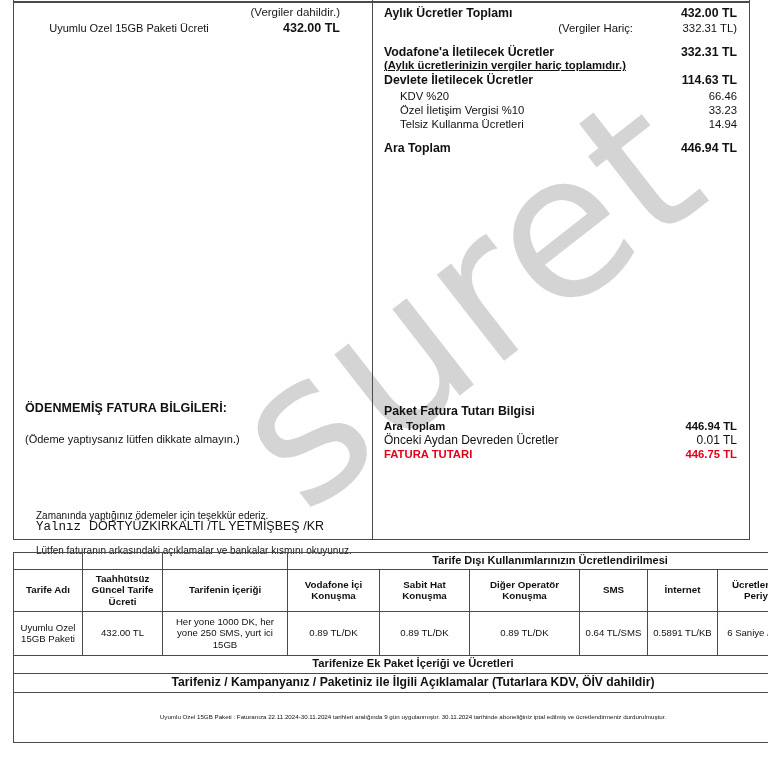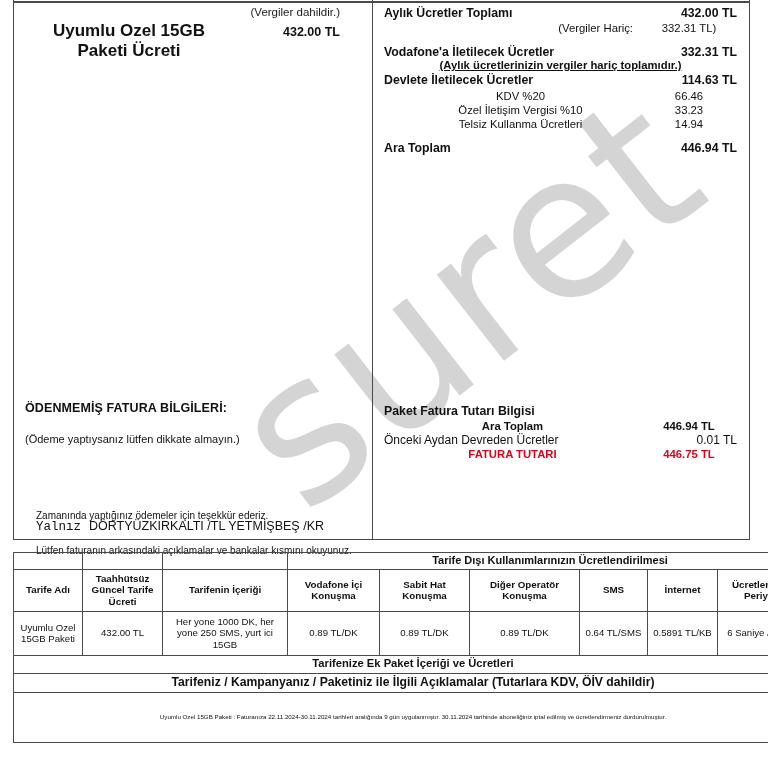--- a/index.html
+++ b/index.html
@@ -116,22 +116,22 @@
     line-height: 14px;
   }
   .pkg-line {
     display: flex;
     align-items: baseline;
     margin-top: 2px;
   }
   .pkg-name {
     flex: 1;
     text-align: center;
-    font-size: 17px;
-    font-weight: bold;
+    font-size: 11px;
+    font-weight: normal;
     padding-left: 16px;
   }
   .pkg-amount {
     width: 112px;
     text-align: right;
     padding-right: 32px;
     font-size: 12.5px;
     font-weight: bold;
     white-space: nowrap;
   }
@@ -188,21 +188,21 @@
     line-height: 15px;
   }
   .r-label { flex: 1; white-space: nowrap; }
   .r-val {
     width: 96px;
     text-align: right;
     white-space: nowrap;
   }
   .bold { font-weight: bold; }
   .f12 { font-size: 12.3px; }
-  .f11 { font-size: 11.3px; text-align: center; }
+  .f11 { font-size: 11.3px; }
   .f105 { font-size: 12px; }
   .indent1 { padding-left: 16px; }
 
   .row-monthly { top: 3px; }
   .row-taxfree { top: 18px; }
   .row-taxfree .r-label { text-align: right; padding-right: 8px; }
   .row-vodafone { top: 42px; }
   .row-vodafone-note { top: 56px; text-decoration: underline; }
   .row-state { top: 70px; }
   .row-kdv { top: 86px; }

